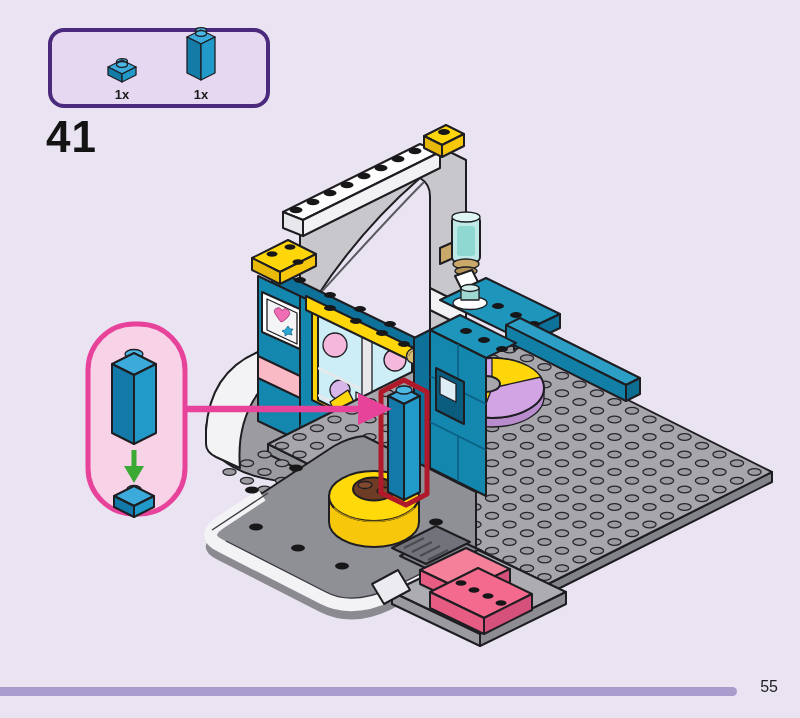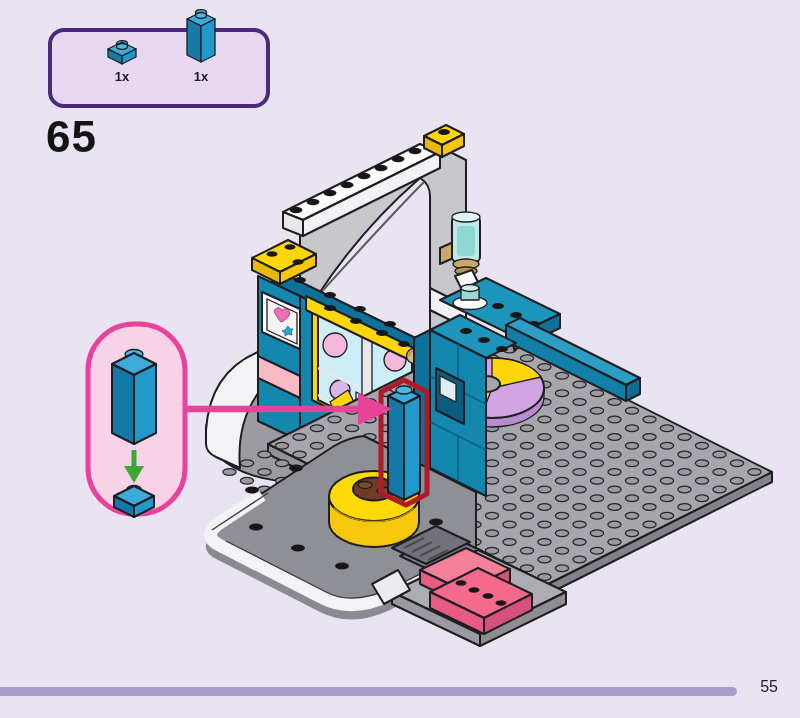--- a/index.html
+++ b/index.html
@@ -1,21 +1,21 @@
 <!DOCTYPE html>
 <html><head>
 <meta charset="utf-8">
 <style>
   html,body{margin:0;padding:0}
   body{width:800px;height:718px;background:#eae3f1;font-family:"Liberation Sans",sans-serif;
        position:relative;overflow:hidden}
   
   .panel{position:absolute;left:48px;top:28px;width:222px;height:80px;border:4px solid #4b2a7e;
          border-radius:16px;background:#e7d8f1;display:flex;align-items:flex-end;justify-content:center;
-         gap:40px;padding-bottom:20px;box-sizing:border-box}
+         gap:40px;padding-bottom:2px;box-sizing:border-box}
   .part{display:flex;flex-direction:column;align-items:center}
   .part .cnt{font-size:13px;font-weight:700;color:#1a1a1a;margin-top:2px}
   .stepnum{position:absolute;left:46px;top:112px;font-size:44px;font-weight:800;color:#141414;letter-spacing:1px}
   .pagenum{position:absolute;right:22px;top:678px;font-size:16px;font-weight:400;color:#222}
   .progress{position:absolute;left:0;top:687px;width:737px;height:9px;background:#ab9cce;border-radius:0 5px 5px 0}
   svg.scene{position:absolute;left:0;top:0}
   .o{stroke:#1e1e22;stroke-width:2;stroke-linejoin:round;stroke-linecap:round}
   .thin{stroke:#1e1e22;stroke-width:1.3;stroke-linejoin:round}
 </style>
 </head>
@@ -39,21 +39,21 @@
       <ellipse cx="17" cy="5.5" rx="5.5" ry="2.8" fill="#4cb8e4" class="thin"></ellipse>
       <polygon points="3,12 17,5 31,12 17,19" fill="#3cabdc" class="thin"></polygon>
       <ellipse cx="17" cy="8.5" rx="5.5" ry="2.8" fill="#4cb8e4" class="thin"></ellipse>
       <polygon points="3,12 3,48 17,55 17,19" fill="#147aa6" class="thin"></polygon>
       <polygon points="17,19 17,55 31,48 31,12" fill="#219ac9" class="thin"></polygon>
     </svg>
     <div class="cnt">1x</div>
   </div>
 </div>
 
-<div class="stepnum">65</div>
+<div class="stepnum">41</div>
 
 <svg class="scene" width="800" height="718" viewBox="0 0 800 718">
 
   <defs>
     <clipPath id="glassclip">
         <polygon points="318,312 412,358 412,446 318,400"></polygon>
       </clipPath>
   </defs>
 
   <g>

